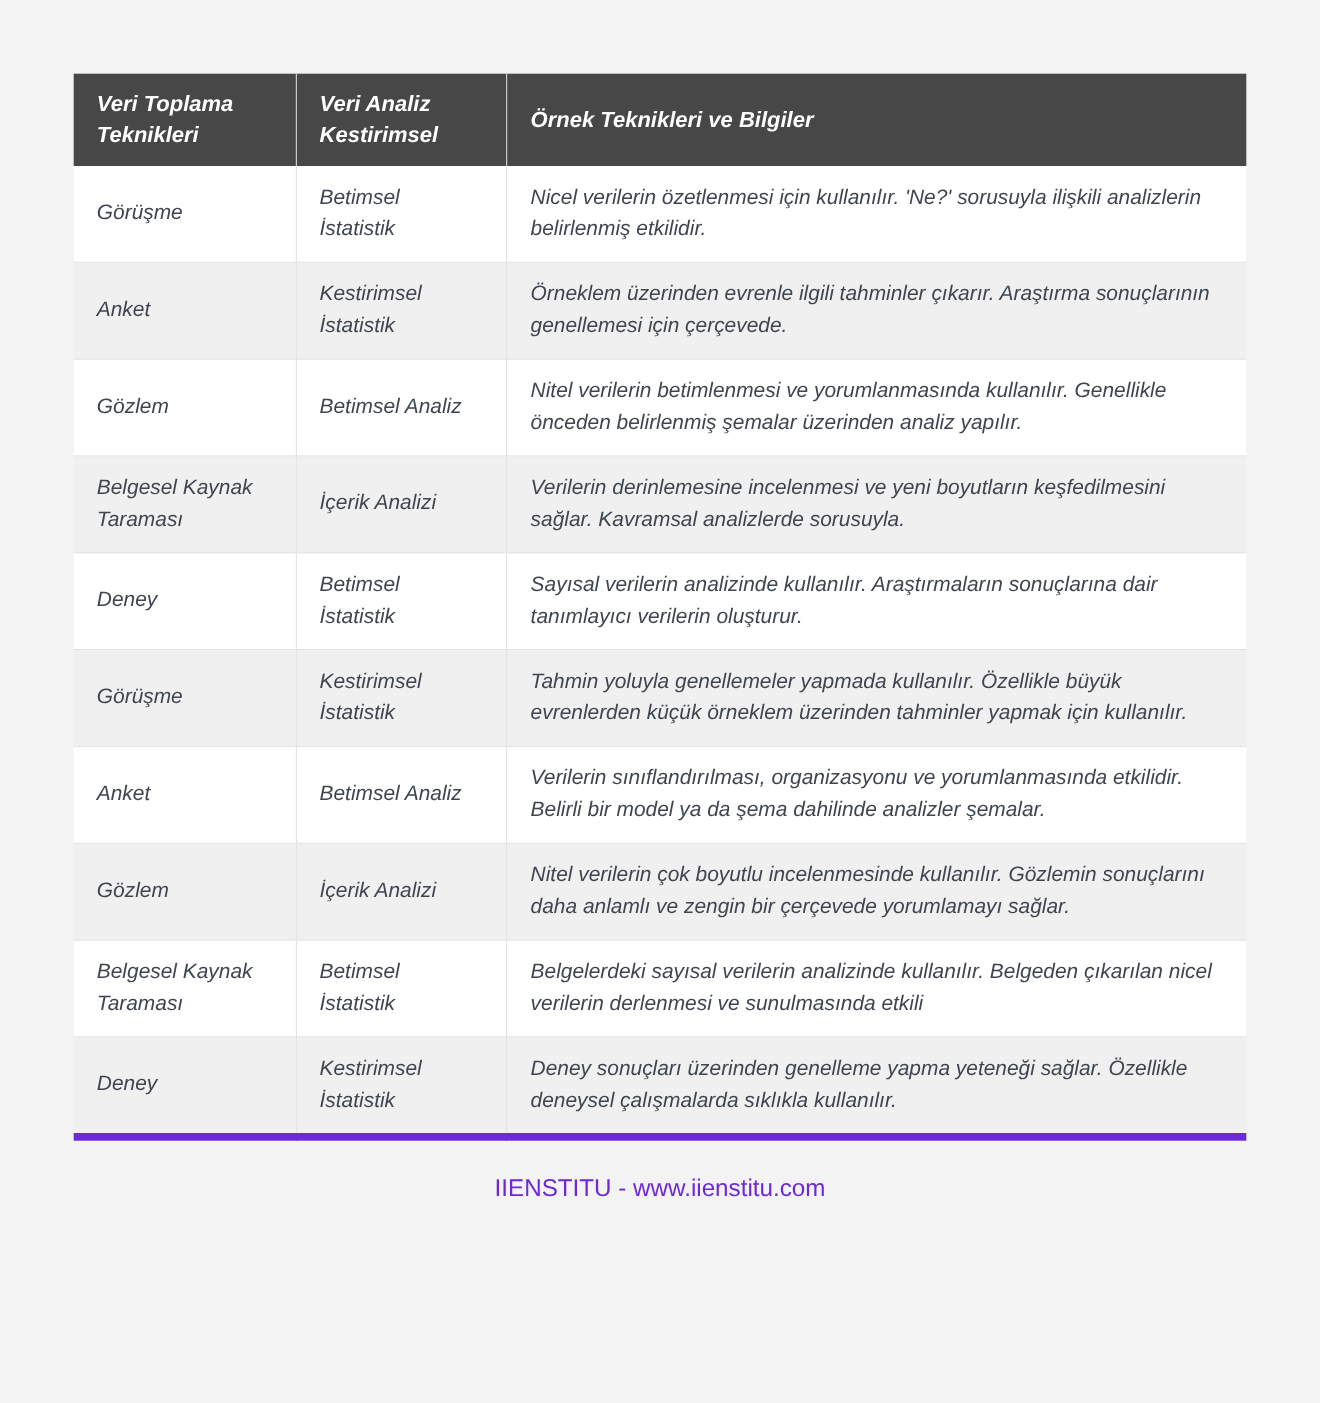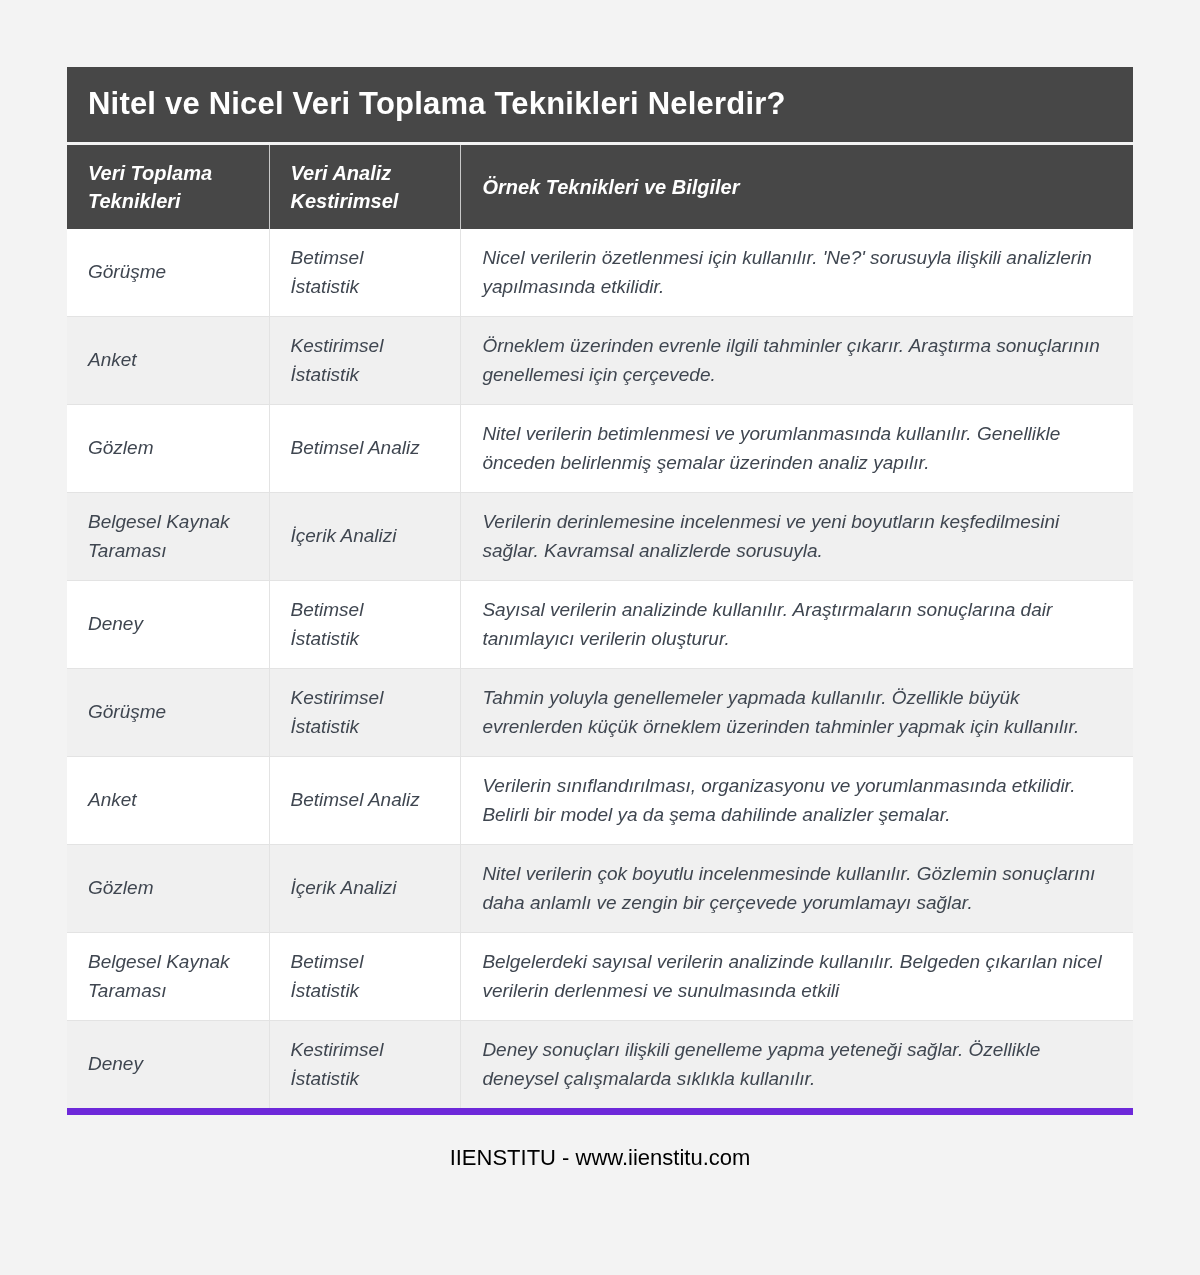--- a/index.html
+++ b/index.html
@@ -73,50 +73,49 @@
   }
   table.data-table tbody tr:first-child td {
     border-top: none;
   }
   .col-collection { width: 18.95%; }
   .col-analysis   { width: 18.0%;  }
   .col-details    { width: 63.05%; }
   .footer {
     margin-top: 30px;
     text-align: center;
-    color: #000000;
+    color: #6d28d9;
     font-size: 22px;
   }
 </style>
 </head>
 <body>
 
 <div class="page">
   <div class="card">
 
-    <div class="title-bar">Nitel ve Nicel Veri Toplama Teknikleri Nelerdir?</div>
 
     <table class="data-table">
       <colgroup>
         <col class="col-collection">
         <col class="col-analysis">
         <col class="col-details">
       </colgroup>
       <thead>
         <tr>
           <th>Veri Toplama Teknikleri</th>
           <th>Veri Analiz Kestirimsel</th>
           <th>Örnek Teknikleri ve Bilgiler</th>
         </tr>
       </thead>
       <tbody>
         <tr>
           <td>Görüşme</td>
           <td>Betimsel İstatistik</td>
-          <td>Nicel verilerin özetlenmesi için kullanılır. 'Ne?' sorusuyla ilişkili analizlerin yapılmasında etkilidir.</td>
+          <td>Nicel verilerin özetlenmesi için kullanılır. 'Ne?' sorusuyla ilişkili analizlerin belirlenmiş etkilidir.</td>
         </tr>
         <tr>
           <td>Anket</td>
           <td>Kestirimsel İstatistik</td>
           <td>Örneklem üzerinden evrenle ilgili tahminler çıkarır. Araştırma sonuçlarının genellemesi için çerçevede.</td>
         </tr>
         <tr>
           <td>Gözlem</td>
           <td>Betimsel Analiz</td>
           <td>Nitel verilerin betimlenmesi ve yorumlanmasında kullanılır. Genellikle önceden belirlenmiş şemalar üzerinden analiz yapılır.</td>
@@ -147,20 +146,20 @@
           <td>Nitel verilerin çok boyutlu incelenmesinde kullanılır. Gözlemin sonuçlarını daha anlamlı ve zengin bir çerçevede yorumlamayı sağlar.</td>
         </tr>
         <tr>
           <td>Belgesel Kaynak Taraması</td>
           <td>Betimsel İstatistik</td>
           <td>Belgelerdeki sayısal verilerin analizinde kullanılır. Belgeden çıkarılan nicel verilerin derlenmesi ve sunulmasında etkili</td>
         </tr>
         <tr>
           <td>Deney</td>
           <td>Kestirimsel İstatistik</td>
-          <td>Deney sonuçları ilişkili genelleme yapma yeteneği sağlar. Özellikle deneysel çalışmalarda sıklıkla kullanılır.</td>
+          <td>Deney sonuçları üzerinden genelleme yapma yeteneği sağlar. Özellikle deneysel çalışmalarda sıklıkla kullanılır.</td>
         </tr>
       </tbody>
     </table>
   </div>
 
   <div class="footer">IIENSTITU - www.iienstitu.com</div>
 </div>
 
 </body></html>

